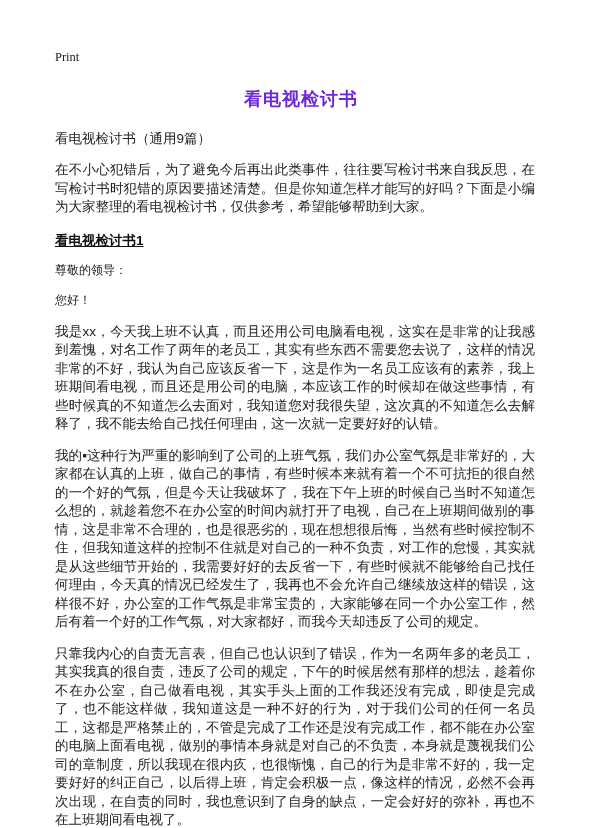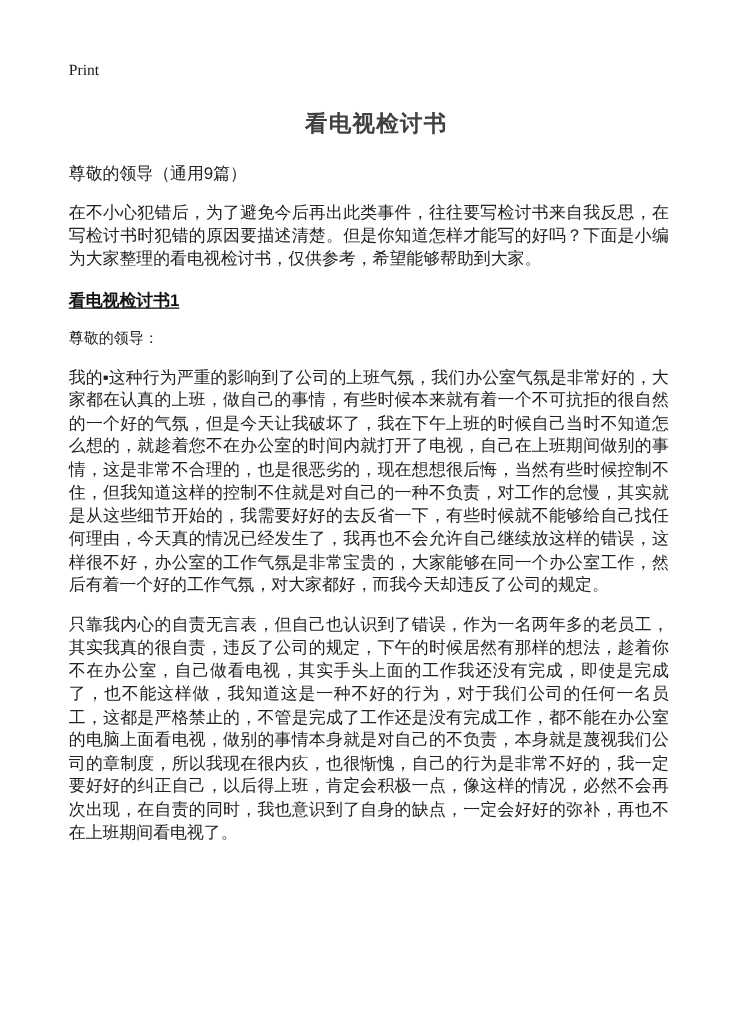--- a/index.html
+++ b/index.html
@@ -25,21 +25,21 @@
     font-family: "Liberation Serif", serif;
     font-size: 12.5px;
     color: #1a1a1a;
     display: inline-block;
   }
   .doc-title {
     margin: 22px 0 0 0;
     text-align: center;
     font-size: 18px;
     font-weight: bold;
-    color: #404040;
+    color: #6d28d9;
     letter-spacing: 1px;
   }
   .doc-subtitle {
     margin-top: 19px;
     font-size: 13.5px;
     color: #222222;
   }
   .para {
     margin: 13px 12px 0 0;
     font-size: 13.5px;
@@ -64,27 +64,29 @@
 </style>
 </head>
 <body>
 
 <div class="page">
 
   <span class="print-label">Print</span>
 
   <h1 class="doc-title">看电视检讨书</h1>
 
-  <div class="doc-subtitle">尊敬的领导（通用9篇）</div>
+  <div class="doc-subtitle">看电视检讨书（通用9篇）</div>
 
   <p class="para">在不小心犯错后，为了避免今后再出此类事件，往往要写检讨书来自我反思，在写检讨书时犯错的原因要描述清楚。但是你知道怎样才能写的好吗？下面是小编为大家整理的看电视检讨书，仅供参考，希望能够帮助到大家。</p>
 
   <div class="section-heading">看电视检讨书1</div>
 
   <div class="one-liner">尊敬的领导：</div>
 
+  <div class="one-liner">您好！</div>
 
+  <p class="para">我是xx，今天我上班不认真，而且还用公司电脑看电视，这实在是非常的让我感到羞愧，对名工作了两年的老员工，其实有些东西不需要您去说了，这样的情况非常的不好，我认为自己应该反省一下，这是作为一名员工应该有的素养，我上班期间看电视，而且还是用公司的电脑，本应该工作的时候却在做这些事情，有些时候真的不知道怎么去面对，我知道您对我很失望，这次真的不知道怎么去解释了，我不能去给自己找任何理由，这一次就一定要好好的认错。</p>
 
   <p class="para">我的▪这种行为严重的影响到了公司的上班气氛，我们办公室气氛是非常好的，大家都在认真的上班，做自己的事情，有些时候本来就有着一个不可抗拒的很自然的一个好的气氛，但是今天让我破坏了，我在下午上班的时候自己当时不知道怎么想的，就趁着您不在办公室的时间内就打开了电视，自己在上班期间做别的事情，这是非常不合理的，也是很恶劣的，现在想想很后悔，当然有些时候控制不住，但我知道这样的控制不住就是对自己的一种不负责，对工作的怠慢，其实就是从这些细节开始的，我需要好好的去反省一下，有些时候就不能够给自己找任何理由，今天真的情况已经发生了，我再也不会允许自己继续放这样的错误，这样很不好，办公室的工作气氛是非常宝贵的，大家能够在同一个办公室工作，然后有着一个好的工作气氛，对大家都好，而我今天却违反了公司的规定。</p>
 
   <p class="para">只靠我内心的自责无言表，但自己也认识到了错误，作为一名两年多的老员工，其实我真的很自责，违反了公司的规定，下午的时候居然有那样的想法，趁着你不在办公室，自己做看电视，其实手头上面的工作我还没有完成，即使是完成了，也不能这样做，我知道这是一种不好的行为，对于我们公司的任何一名员工，这都是严格禁止的，不管是完成了工作还是没有完成工作，都不能在办公室的电脑上面看电视，做别的事情本身就是对自己的不负责，本身就是蔑视我们公司的章制度，所以我现在很内疚，也很惭愧，自己的行为是非常不好的，我一定要好好的纠正自己，以后得上班，肯定会积极一点，像这样的情况，必然不会再次出现，在自责的同时，我也意识到了自身的缺点，一定会好好的弥补，再也不在上班期间看电视了。</p>
 
 </div>
 
 </body></html>

